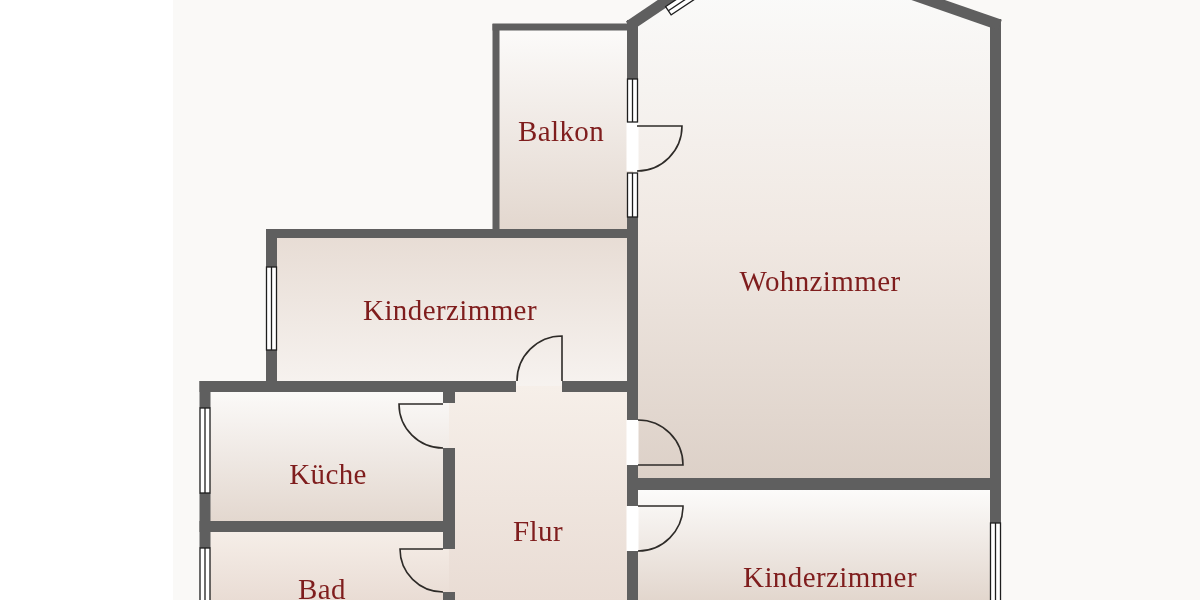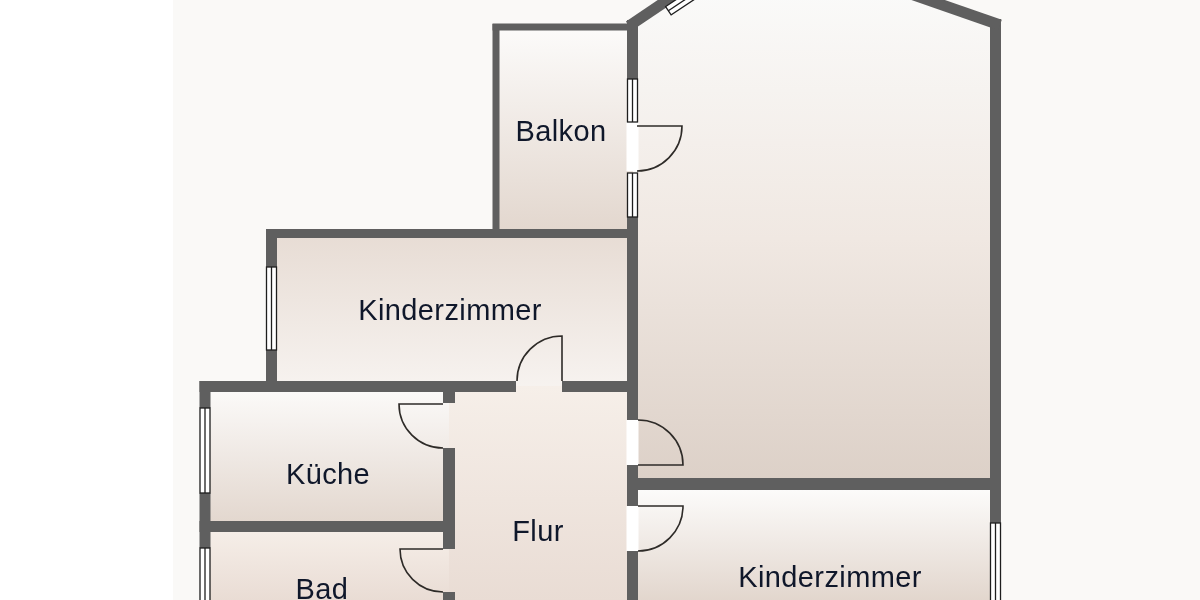--- a/index.html
+++ b/index.html
@@ -3,21 +3,21 @@
 <meta charset="utf-8">
 <style>
   html,body{margin:0;padding:0;background:#ffffff;}
   .stage{position:relative;width:1200px;height:600px;overflow:hidden;
          font-family:"Liberation Sans", sans-serif;}
   .stage svg{position:absolute;left:0;top:0;}
   .win rect, .win line{fill:#ffffff;stroke:#1e1e1e;stroke-width:1.3;}
   .win line{fill:none;}
   .door path{fill:none;stroke:#2e2b28;stroke-width:1.6;}
   .room-label{position:absolute;transform:translate(-50%,-50%);
-              font-size:29px;letter-spacing:.4px;color:#0f172a;white-space:nowrap;}
+              font-size:29px;letter-spacing:.4px;color:#7f1d1d;white-space:nowrap;font-family:Liberation Serif, serif;}
 </style>
 </head>
 <body>
 
 <div class="stage">
 
   <svg width="1200" height="600" viewBox="0 0 1200 600">
 
     <defs>
       <linearGradient id="gradDown" x1="0" y1="0" x2="0" y2="1">
@@ -117,18 +117,19 @@
       <path d="M 637 126 H 682 A 45 45 0 0 1 637 171"></path>
       <path d="M 562 381 V 336 A 45 45 0 0 0 517 381"></path>
       <path d="M 443 404 H 399 A 44 44 0 0 0 443 448"></path>
       <path d="M 638 465 H 683 A 45 45 0 0 0 638 420"></path>
       <path d="M 638 506 H 683 A 45 45 0 0 1 638 551"></path>
       <path d="M 443 549 H 400 A 43 43 0 0 0 443 592"></path>
     </g>
   </svg>
 
   <div class="room-label" style="left:561px;top:131px">Balkon</div>
+  <div class="room-label" style="left:820px;top:281px">Wohnzimmer</div>
   <div class="room-label" style="left:450px;top:310px">Kinderzimmer</div>
   <div class="room-label" style="left:328px;top:474px">Küche</div>
   <div class="room-label" style="left:538px;top:531px">Flur</div>
   <div class="room-label" style="left:322px;top:589px">Bad</div>
   <div class="room-label" style="left:830px;top:577px">Kinderzimmer</div>
 </div>
 
 </body></html>

